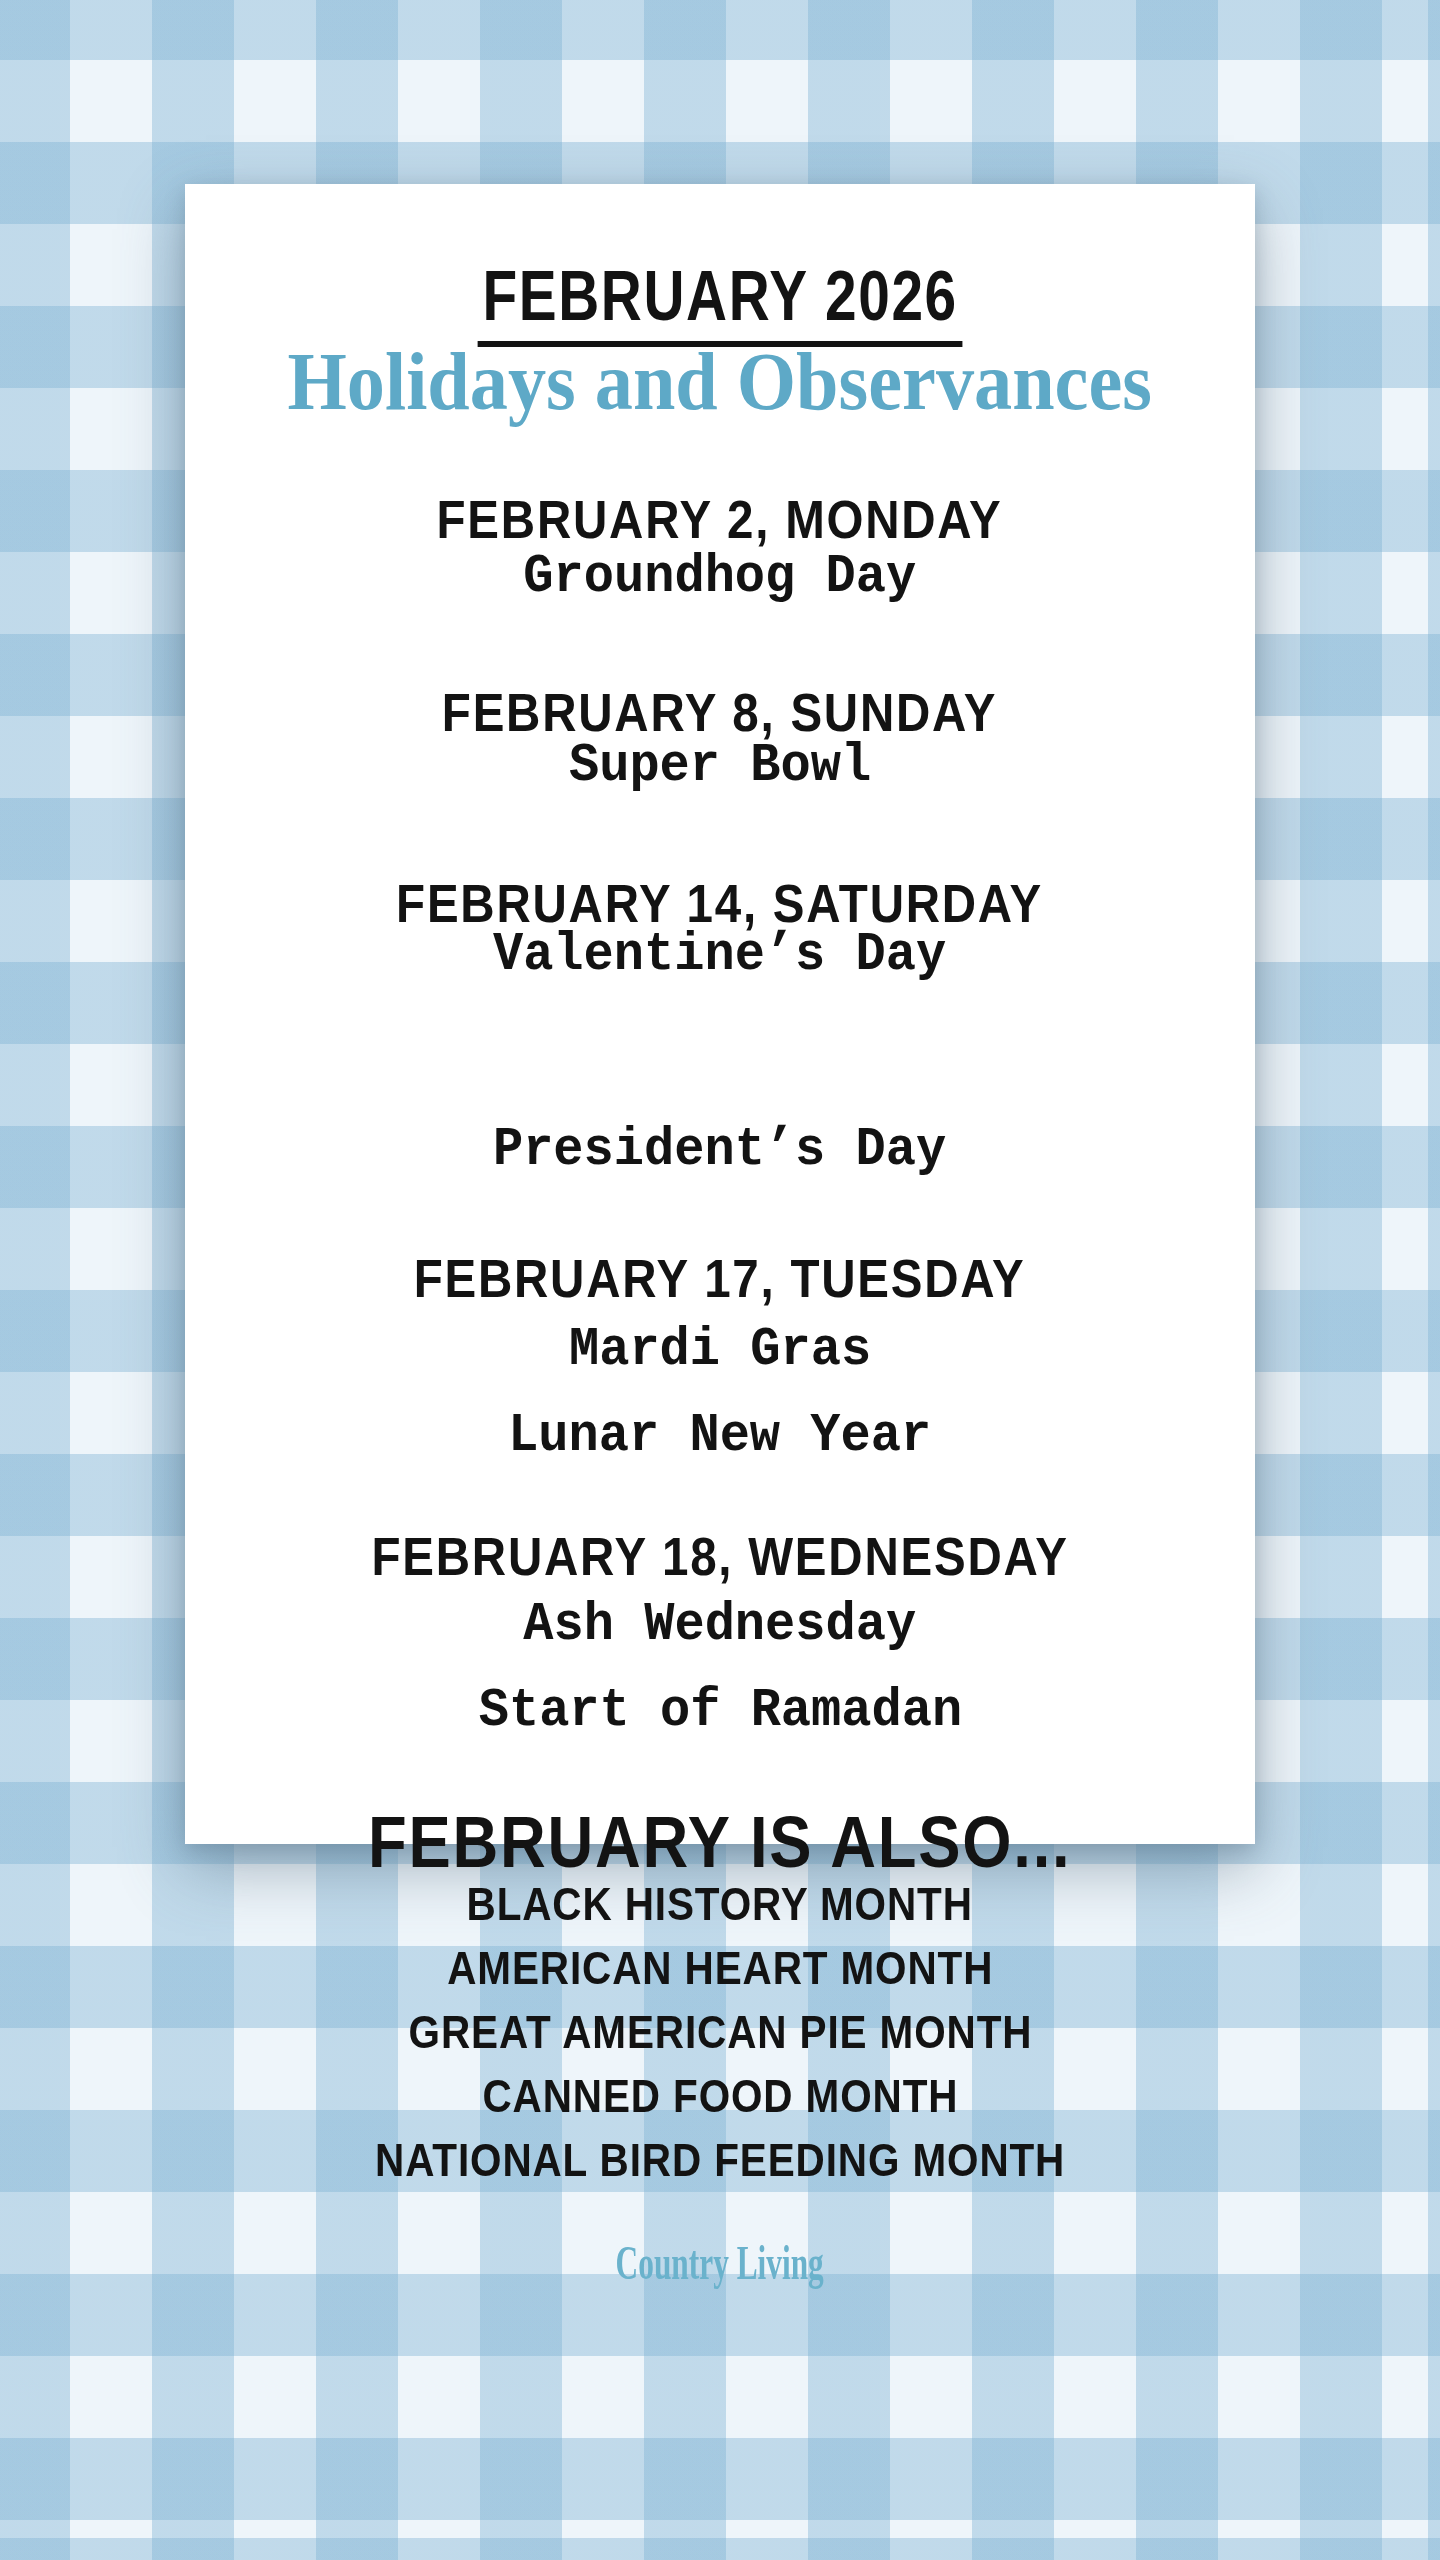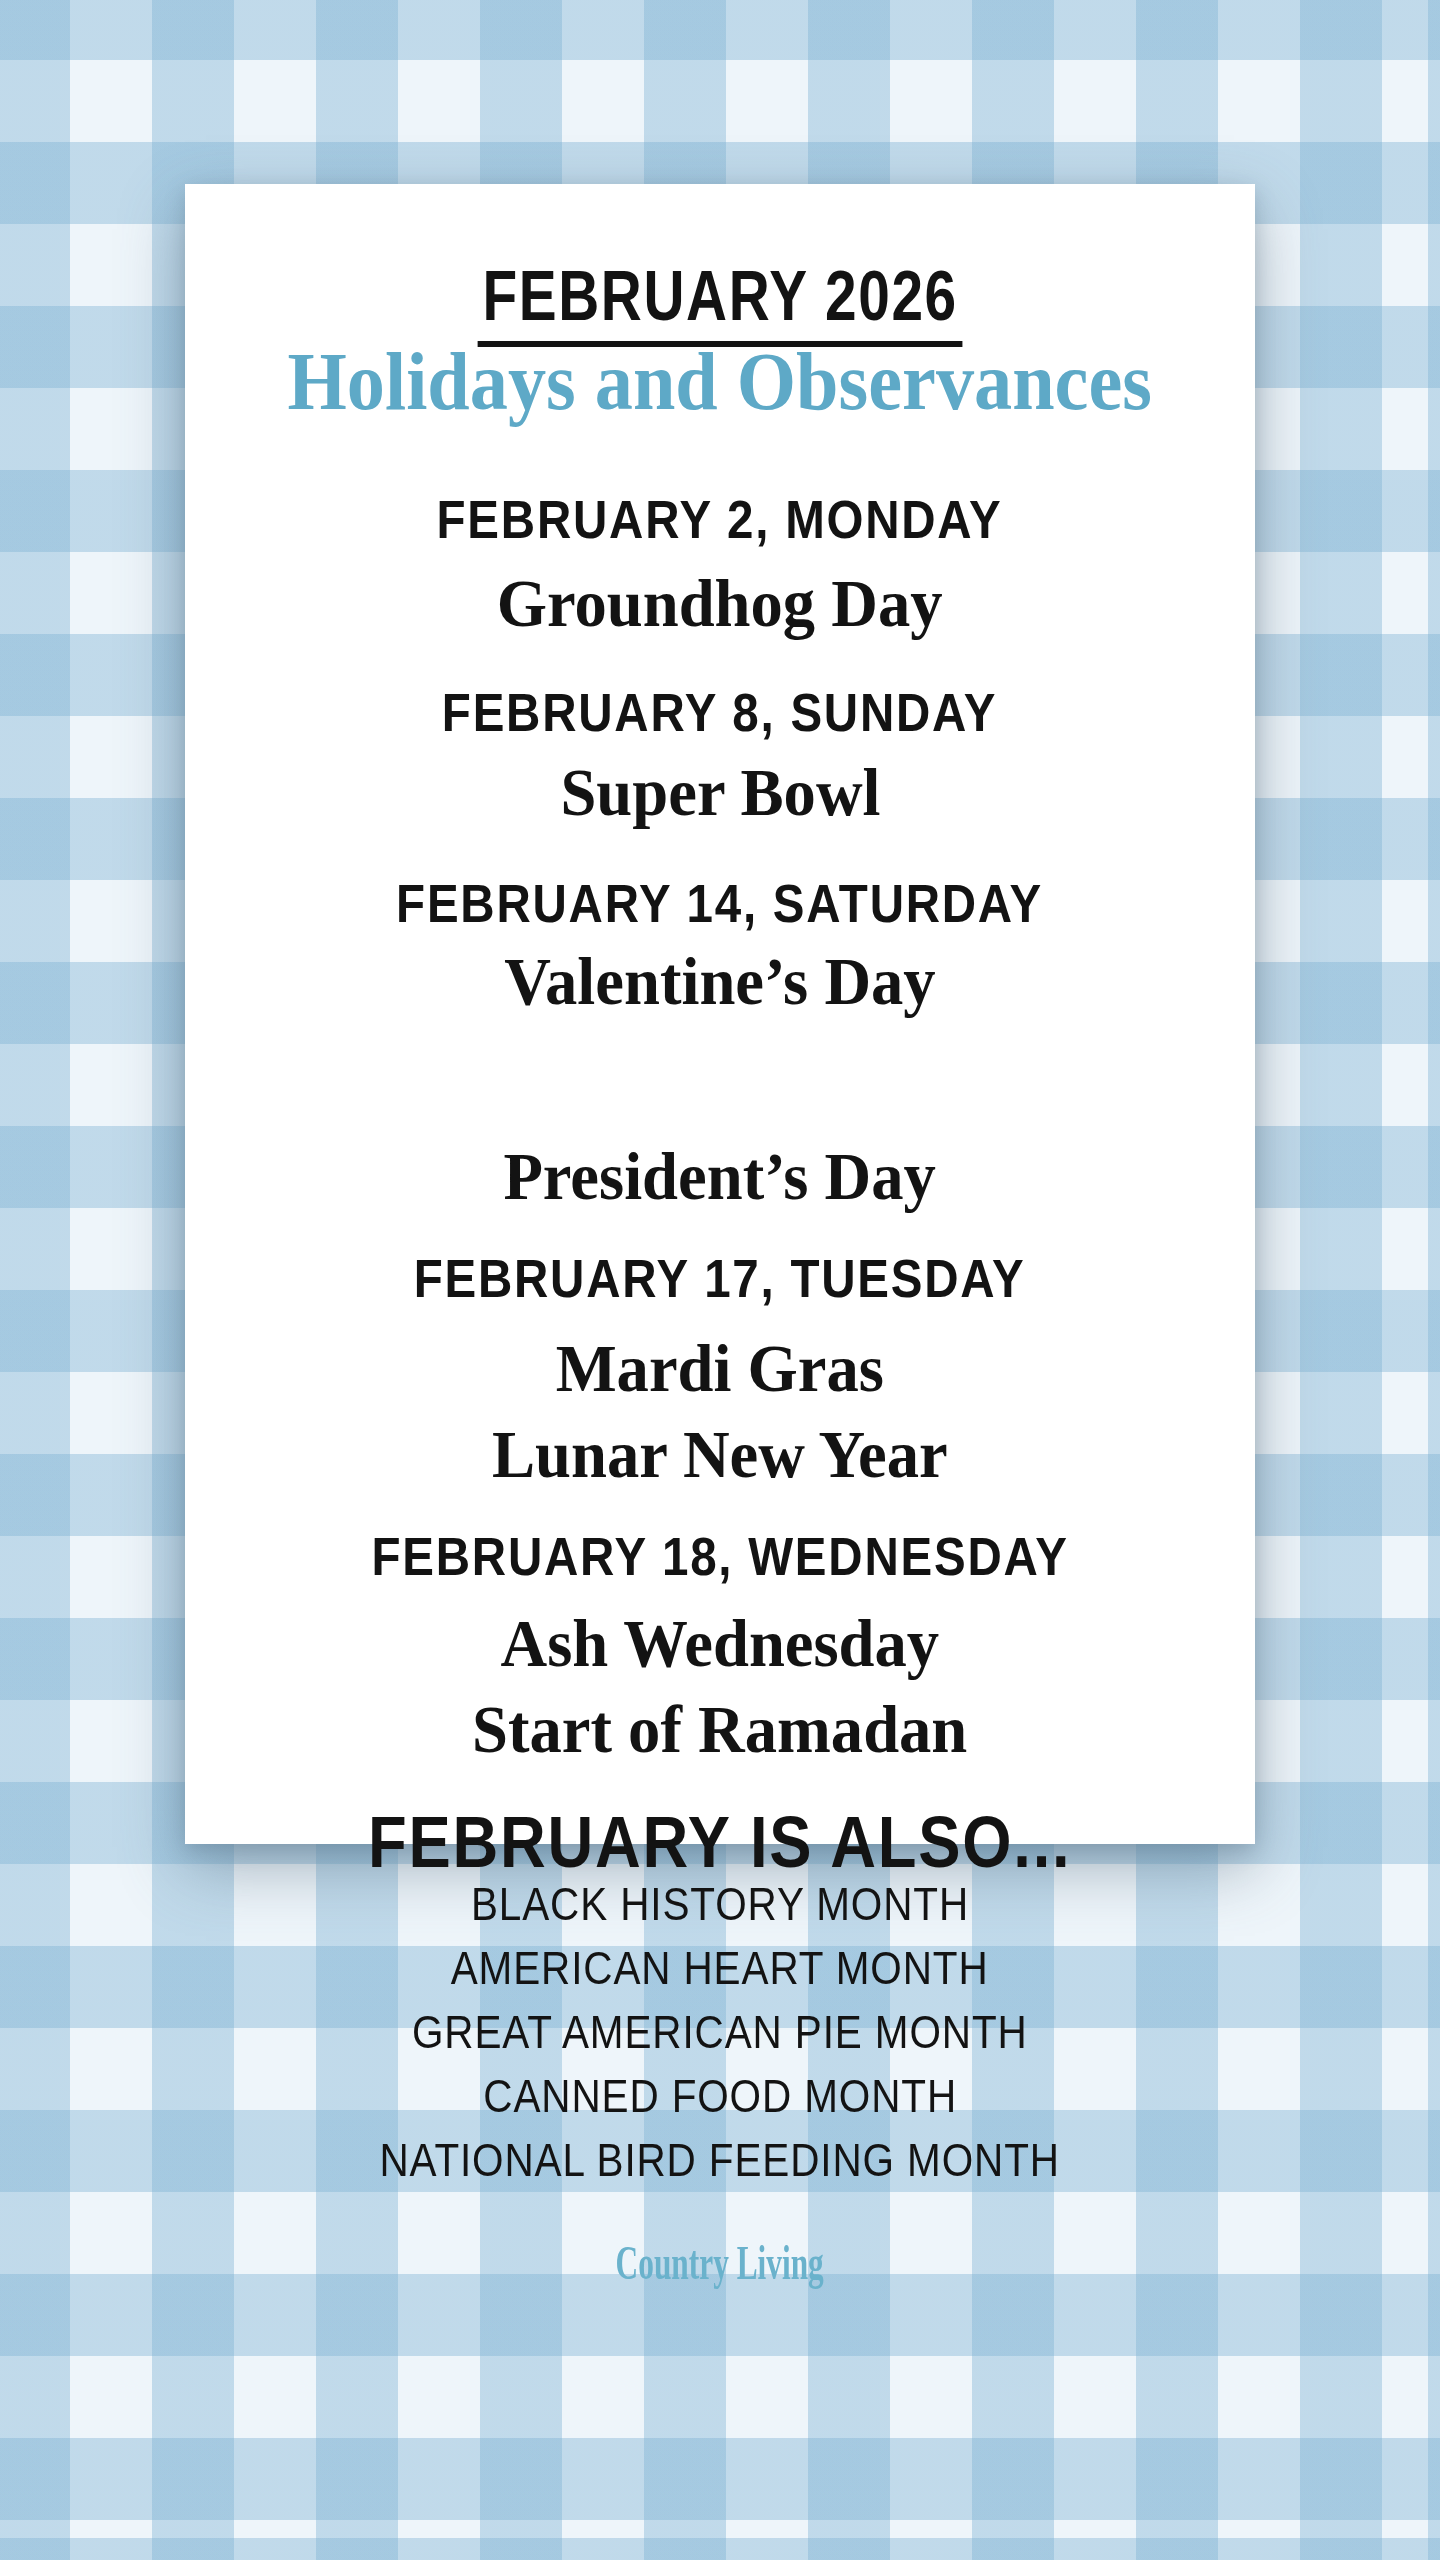--- a/index.html
+++ b/index.html
@@ -57,33 +57,32 @@
     color: #5ea9c7;
   }
   .subtitle .tx { transform: scaleX(0.93); }
 
   
   .dhead { font-size: 54px; line-height: 1; font-weight: 700; }
   .dhead .tx { transform: scaleX(0.88); letter-spacing: 2px; }
 
   
   .ev {
-    font-family: Liberation Serif, serif;
+    font-family: Liberation Mono, monospace;
     font-weight: 700;
-    font-size: 68px;
+    font-size: 53px;
     line-height: 1;
-    margin-top: 18px;
   }
   .ev .tx { transform: scaleX(0.95); }
   .ev2 { line-height: 86px; }
 
   
   .also-h { font-size: 72px; line-height: 1; font-weight: 700; }
   .also-h .tx { transform: scaleX(0.88); letter-spacing: 2px; }
-  .also-list { font-size: 46px; line-height: 64px; font-weight: 400; }
+  .also-list { font-size: 46px; line-height: 64px; font-weight: 700; }
   .also-list .tx { transform: scaleX(0.88); letter-spacing: 1px; }
 
   
   .logo {
     top: 2054px;
     font-family: "Liberation Serif", serif;
     font-weight: 700;
     font-size: 49px;
     line-height: 1;
     color: #6ab2cc;

